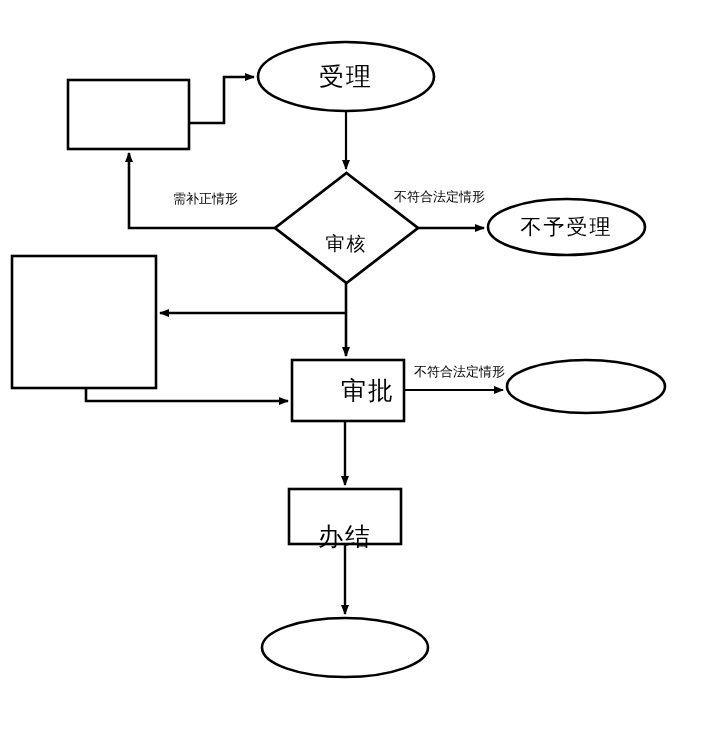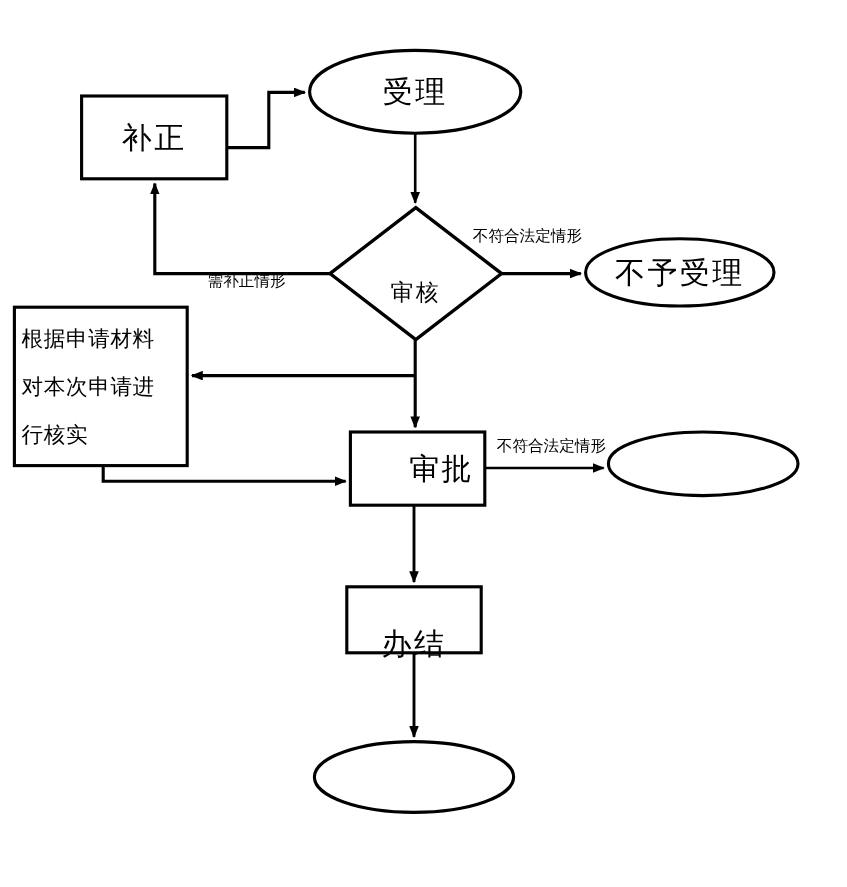--- a/index.html
+++ b/index.html
@@ -100,40 +100,33 @@
 
     <path d="M86,388 L86,401 L288,401" fill="none" stroke="#000000" stroke-width="2.6" marker-end="url(#arrow)"></path>
 
     <path d="M404,390 L503,390" fill="none" stroke="#000000" stroke-width="2.2" marker-end="url(#arrow)"></path>
 
     <path d="M345,421 L345,485" fill="none" stroke="#000000" stroke-width="2.4" marker-end="url(#arrow)"></path>
 
     <path d="M345,544 L345,614" fill="none" stroke="#000000" stroke-width="2.4" marker-end="url(#arrow)"></path>
   </svg>
 
-  <div class="node-text big" style="left:68px; top:80px; width:121px; height:69px;">补正</div>
 
   <div class="node-text big" style="left:258px; top:42px; width:176px; height:69px;">受理</div>
 
   <div class="node-text" style="left:275px; top:189px; width:143px; height:110px; font-size:19px;">审核</div>
 
-  <div class="node-text" style="left:488px; top:199px; width:157px; height:56px; font-size:25px;">不予受理</div>
+  <div class="node-text" style="left:488px; top:199px; width:157px; height:56px; font-size:21px;">不予受理</div>
 
   <div class="node-text big" style="left:292px; top:360px; width:112px; height:61px;padding-left:20px;">审批</div>
 
 
   <div class="node-text big" style="left:289px; top:489px; width:112px; height:55px;margin-top:20px;">办结</div>
 
 
-  <div style="position:absolute; left:12px; top:256px; width:144px; height:132px;
-              display:flex; flex-direction:column; justify-content:center;">
-    <div class="memo-text" style="position:static; padding-left:6px;">根据申请材料</div>
-    <div class="memo-text" style="position:static; padding-left:6px;">对本次申请进</div>
-    <div class="memo-text" style="position:static; padding-left:6px;">行核实</div>
-  </div>
 
-  <div class="edge-label" style="left:173px; top:190px;margin-top:35px;">需补正情形</div>
+  <div class="edge-label" style="left:173px; top:190px;">需补正情形</div>
 
   <div class="edge-label" style="left:394px; top:188px;">不符合法定情形</div>
 
   <div class="edge-label" style="left:414px; top:363px;">不符合法定情形</div>
 
 </div>
 
 </body></html>

